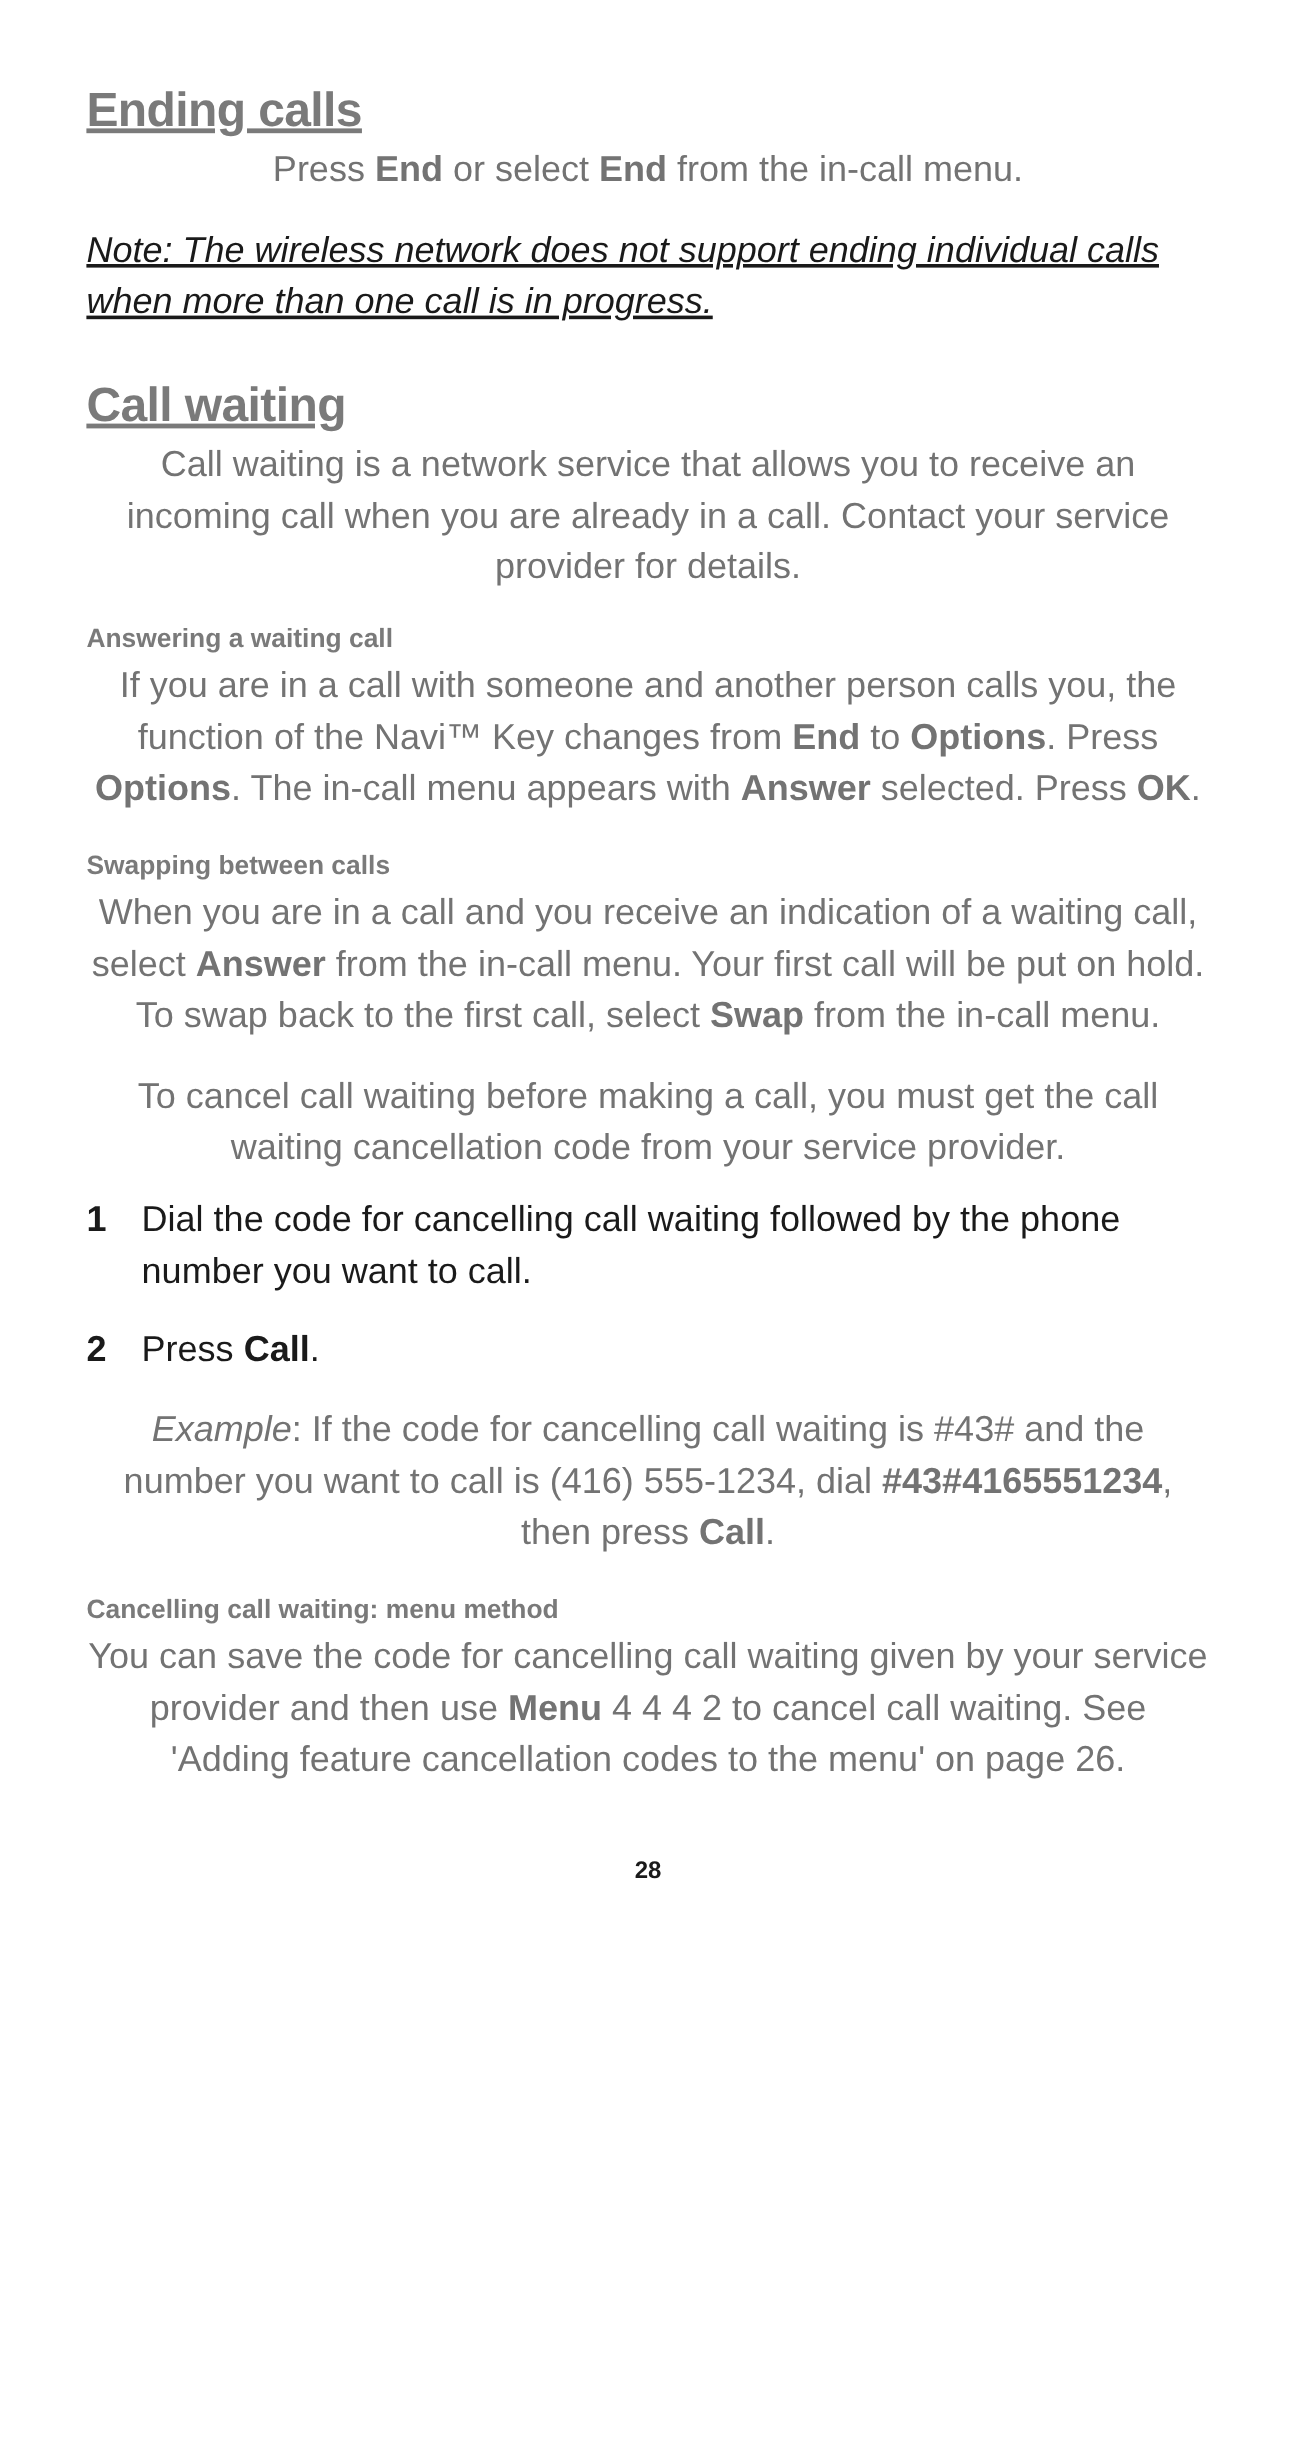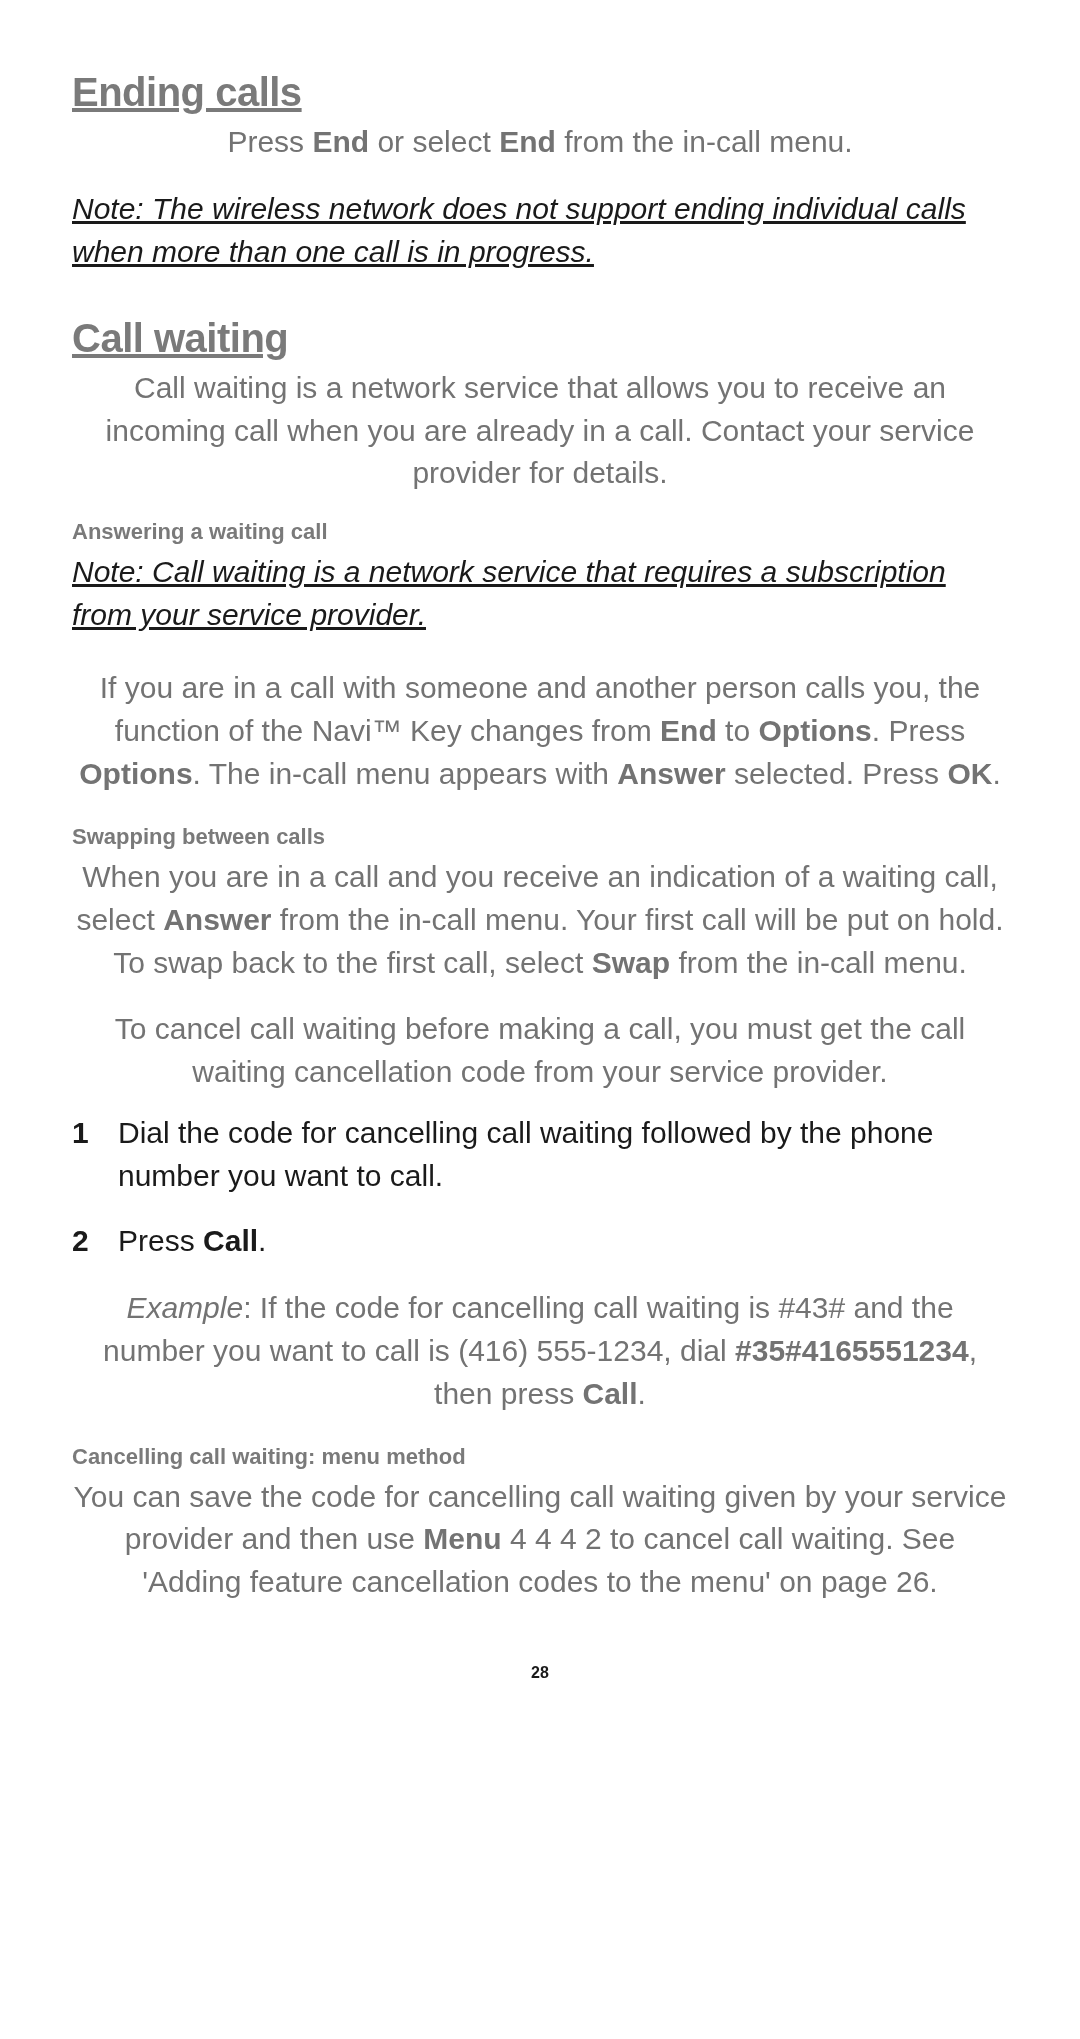--- a/index.html
+++ b/index.html
@@ -61,41 +61,40 @@
   ol.steps li .num {
     font-weight: 700;
     min-width: 46px;
   }
   ol.steps li .txt {
     flex: 1;
   }
   .page-num {
     text-align: center;
     font-weight: 700;
-    font-size: 16px;
+    font-size: 20px;
     margin-top: 60px;
   }
   .push-top { margin-top: 28px; }
 </style>
 </head>
 <body>
 
 <div class="page">
 
   <div class="h1">Ending calls</div>
   <p class="para">
     <span>Press </span><b>End</b><span> or select </span><b>End</b><span> from the in-call menu.</span>
   </p>
   <p class="note">Note:  The wireless network does not support ending individual calls when more than one call is in progress.</p>
 
   <div class="h1 section-gap">Call waiting</div>
   <p class="para">Call waiting is a network service that allows you to receive an incoming call when you are already in a call. Contact your service provider for details.</p>
 
   <div class="h2">Answering a waiting call</div>
-  <p class="note">Note: Call waiting is a network service that requires a subscription from your service provider.</p>
   <p class="para">
     <span>If you are in a call with someone and another person calls you, the function of the Navi™ Key changes from </span><b>End</b><span> to </span><b>Options</b><span>. Press </span><b>Options</b><span>. The in-call menu appears with </span><b>Answer</b><span> selected. Press </span><b>OK</b><span>.</span>
   </p>
 
   <div class="h2 push-top">Swapping between calls</div>
   <p class="para">
     <span>When you are in a call and you receive an indication of a waiting call, select </span><b>Answer</b><span> from the in-call menu. Your first call will be put on hold. To swap back to the first call, select </span><b>Swap</b><span> from the in-call menu.</span>
   </p>
 
   <p class="para" style="margin-bottom:18px;">To cancel call waiting before making a call, you must get the call waiting cancellation code from your service provider.</p>
@@ -107,21 +106,21 @@
     </li>
     <li>
       <span class="num">2</span>
       <span class="txt">
         <span>Press </span><b>Call</b><span>.</span>
       </span>
     </li>
   </ol>
 
   <p class="para">
-    <i>Example</i><span>:  If the code for cancelling call waiting is #43# and the number you want to call is (416) 555-1234, dial </span><b>#35#4165551234</b><span>, then press </span><b>Call</b><span>.</span>
+    <i>Example</i><span>:  If the code for cancelling call waiting is #43# and the number you want to call is (416) 555-1234, dial </span><b>#43#4165551234</b><span>, then press </span><b>Call</b><span>.</span>
   </p>
 
   <div class="h2 push-top">Cancelling call waiting: menu method</div>
   <p class="para">
     <span>You can save the code for cancelling call waiting given by your service provider and then use </span><b>Menu</b><span> 4 4 4 2 to cancel call waiting. See 'Adding feature cancellation codes to the menu' on page 26.</span>
   </p>
 
   <div class="page-num">28</div>
 </div>
 

